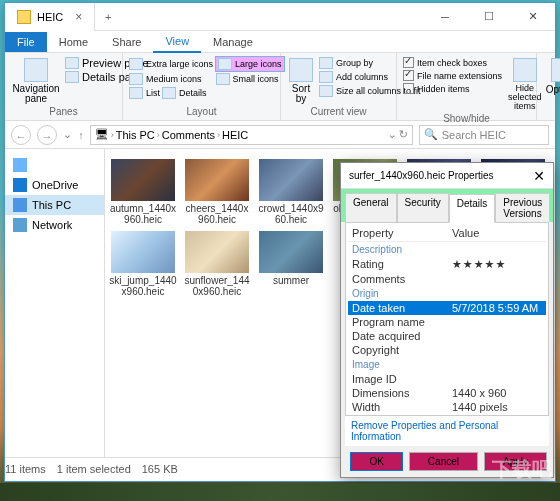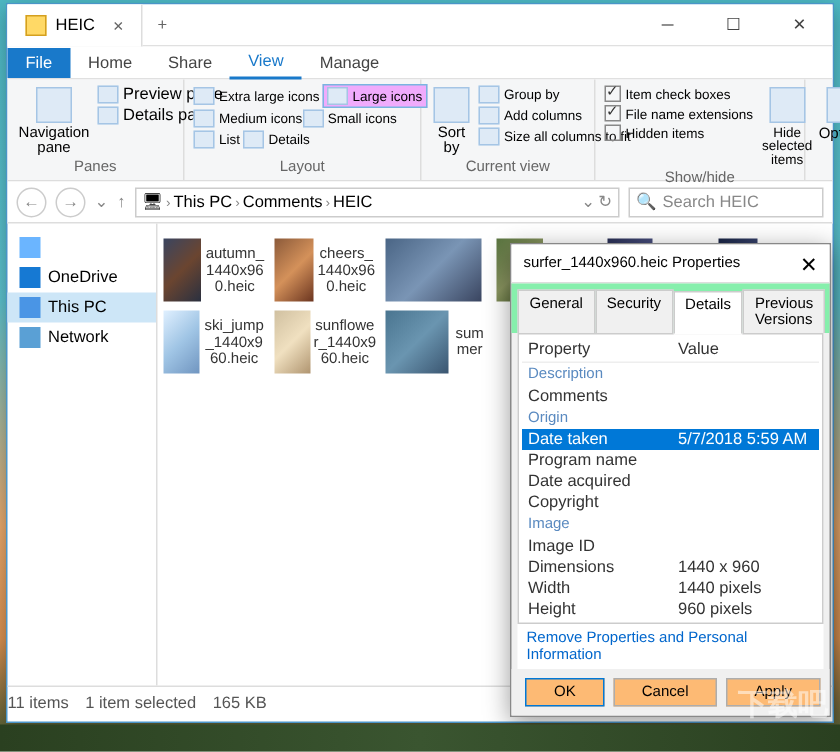--- a/index.html
+++ b/index.html
@@ -36,21 +36,21 @@
 .body{display:flex;height:308px}
 .sidebar{width:100px;border-right:1px solid #ddd;padding:6px 0}
 .sb-item{display:flex;align-items:center;gap:5px;padding:3px 8px}
 .sb-item.sel{background:#cde6f7}
 .sb-icon{width:14px;height:14px}
 .sb-star{background:#6bb5ff}
 .sb-cloud{background:#1679d3}
 .sb-pc{background:#4a95e5}
 .sb-net{background:#5aa0d5}
 .content{flex:1;padding:10px 4px;display:flex;flex-wrap:wrap;gap:6px;align-content:flex-start;overflow:hidden}
-.thumb{width:68px;display:flex;flex-direction:row;align-items:center;gap:2px}
+.thumb{width:68px;display:flex;flex-direction:column;align-items:center;gap:2px}
 .thumb-img{width:64px;height:42px;background:linear-gradient(135deg,#3a4560,#6b4530,#2a3040)}
 .thumb-img.t2{background:linear-gradient(135deg,#8b5a3a,#d4915a,#6b3520)}
 .thumb-img.t3{background:linear-gradient(135deg,#4a6585,#7a95b5,#3a4560)}
 .thumb-img.t4{background:linear-gradient(135deg,#5a7540,#8a9560,#3a5020)}
 .thumb-img.t5{background:linear-gradient(135deg,#2a3055,#4a5080,#1a2040)}
 .thumb-img.t6{background:linear-gradient(135deg,#1a2545,#3a4570,#0a1530)}
 .thumb-img.t7{background:linear-gradient(135deg,#e0f0ff,#a0c5e5,#7095c0)}
 .thumb-img.t8{background:linear-gradient(135deg,#d0c0a0,#f0e0c0,#b09570)}
 .thumb-img.t9{background:linear-gradient(135deg,#4a7590,#6a95b0,#3a5570)}
 .thumb-name{text-align:center;font-size:10px;line-height:1.1;word-break:break-all;color:#333}
@@ -67,21 +67,21 @@
 .prop-row{display:flex;padding:1px 4px;font-size:10px}
 .prop-row span:first-child{width:100px;color:#333}
 .prop-row span:last-child{color:#333}
 .prop-section{padding:2px 4px;font-size:10px;color:#5a8ac0}
 .prop-row.sel{background:#0078d7;color:#fff}
 .prop-row.sel span{color:#fff}
 .stars{color:#ffc83d;letter-spacing:1px}
 .stars .dim{color:#ccc}
 .dlg-link{color:#0066cc;font-size:10px;padding:4px 6px;background:#fff;margin:0 4px}
 .dlg-btns{display:flex;gap:6px;justify-content:flex-end;padding:6px;background:#f0f0f0}
-.dlg-btn{padding:3px 18px;border:1px solid #adadad;background:#fdba74;font-size:10px}
+.dlg-btn{padding:3px 18px;border:1px solid #adadad;background:#be185d;font-size:10px}
 .dlg-btn.primary{border:1px solid #0078d7}
 .watermark{position:absolute;bottom:18px;right:8px;color:rgba(255,255,255,.5);font-size:20px;font-weight:bold;}
 .taskbar{position:absolute;bottom:0;left:0;right:0;height:18px;background:linear-gradient(90deg,#2a4020,#3a5530,#2a4020)}
 </style>
 </head>
 <body>
 
 <div class="window">
   <div class="titlebar">
     <div class="tab active">
@@ -131,21 +131,21 @@
         <div style="display:flex;gap:2px">
           <div class="small-row">
               <span class="icon-s"></span>
               <span style="font-size:9px">Extra large icons</span>
             </div>
           <div class="small-row layout-sel">
               <span class="icon-s"></span>
               <span style="font-size:9px">Large icons</span>
             </div>
         </div>
-        <div style="display:flex;gap:0">
+        <div style="display:flex;gap:14px">
           <div class="small-row">
               <span class="icon-s"></span>
               <span style="font-size:9px">Medium icons</span>
             </div>
           <div class="small-row">
               <span class="icon-s"></span>
               <span style="font-size:9px">Small icons</span>
             </div>
         </div>
         <div style="display:flex;gap:2px">
@@ -261,20 +261,21 @@
         <div class="thumb">
           <div class="thumb-img t1"></div>
           <div class="thumb-name">autumn_1440x960.heic</div>
         </div>
         <div class="thumb">
           <div class="thumb-img t2"></div>
           <div class="thumb-name">cheers_1440x960.heic</div>
         </div>
         <div class="thumb">
           <div class="thumb-img t3"></div>
+          <div class="thumb-name">crowd_1440x960.heic</div>
         </div>
         <div class="thumb">
           <div class="thumb-img t4"></div>
           <div class="thumb-name">old_bridge_1440</div>
         </div>
         <div class="thumb">
           <div class="thumb-img t5"></div>
           <div class="thumb-name">random_collectio</div>
         </div>
         <div class="thumb">
@@ -314,20 +315,24 @@
       <div class="dlg-tab active">Details</div>
       <div class="dlg-tab">Previous Versions</div>
     </div>
   <div class="dlg-body" id="dlgbody">
     <div class="prop-hdr">
         <span>Property</span>
         <span>Value</span>
       </div>
   <div class="prop-section">Description</div>
       <div class="prop-row">
+        <span>Rating</span>
+        <span class="stars">★★★★<span class="dim">★</span></span>
+      </div>
+      <div class="prop-row">
         <span>Comments</span>
         <span></span>
       </div>
       <div class="prop-section">Origin</div>
       <div class="prop-row sel">
         <span>Date taken</span>
         <span>5/7/2018 5:59 AM</span>
       </div>
       <div class="prop-row">
         <span>Program name</span>

